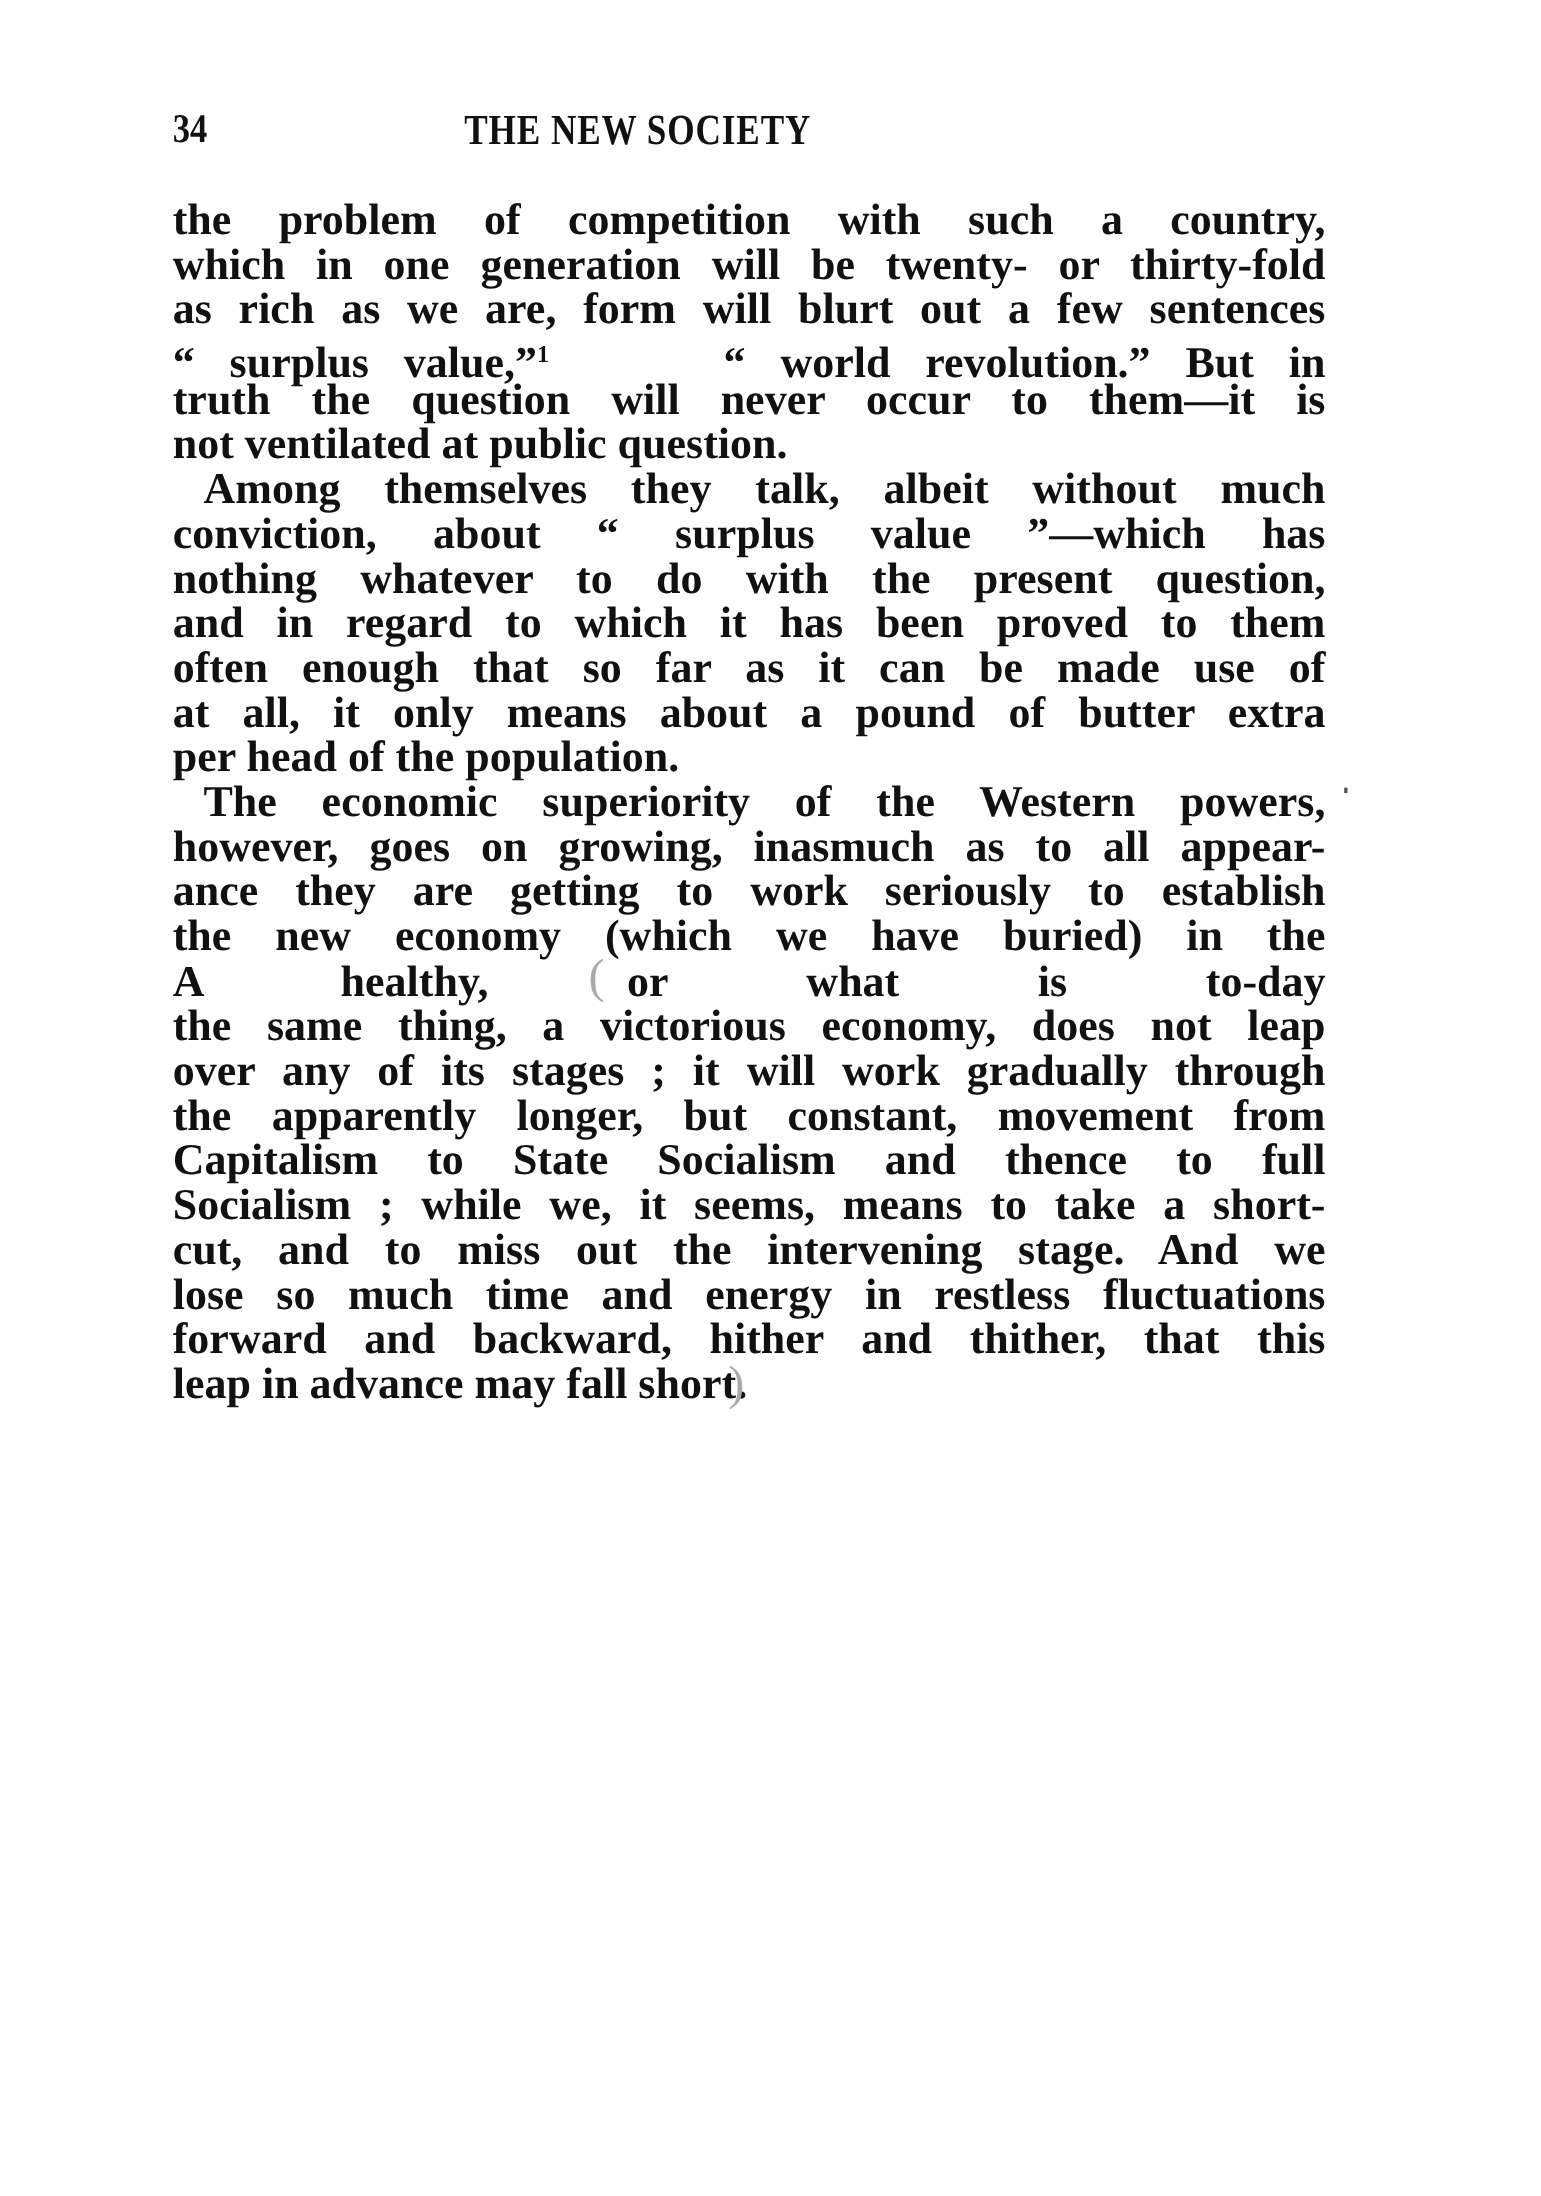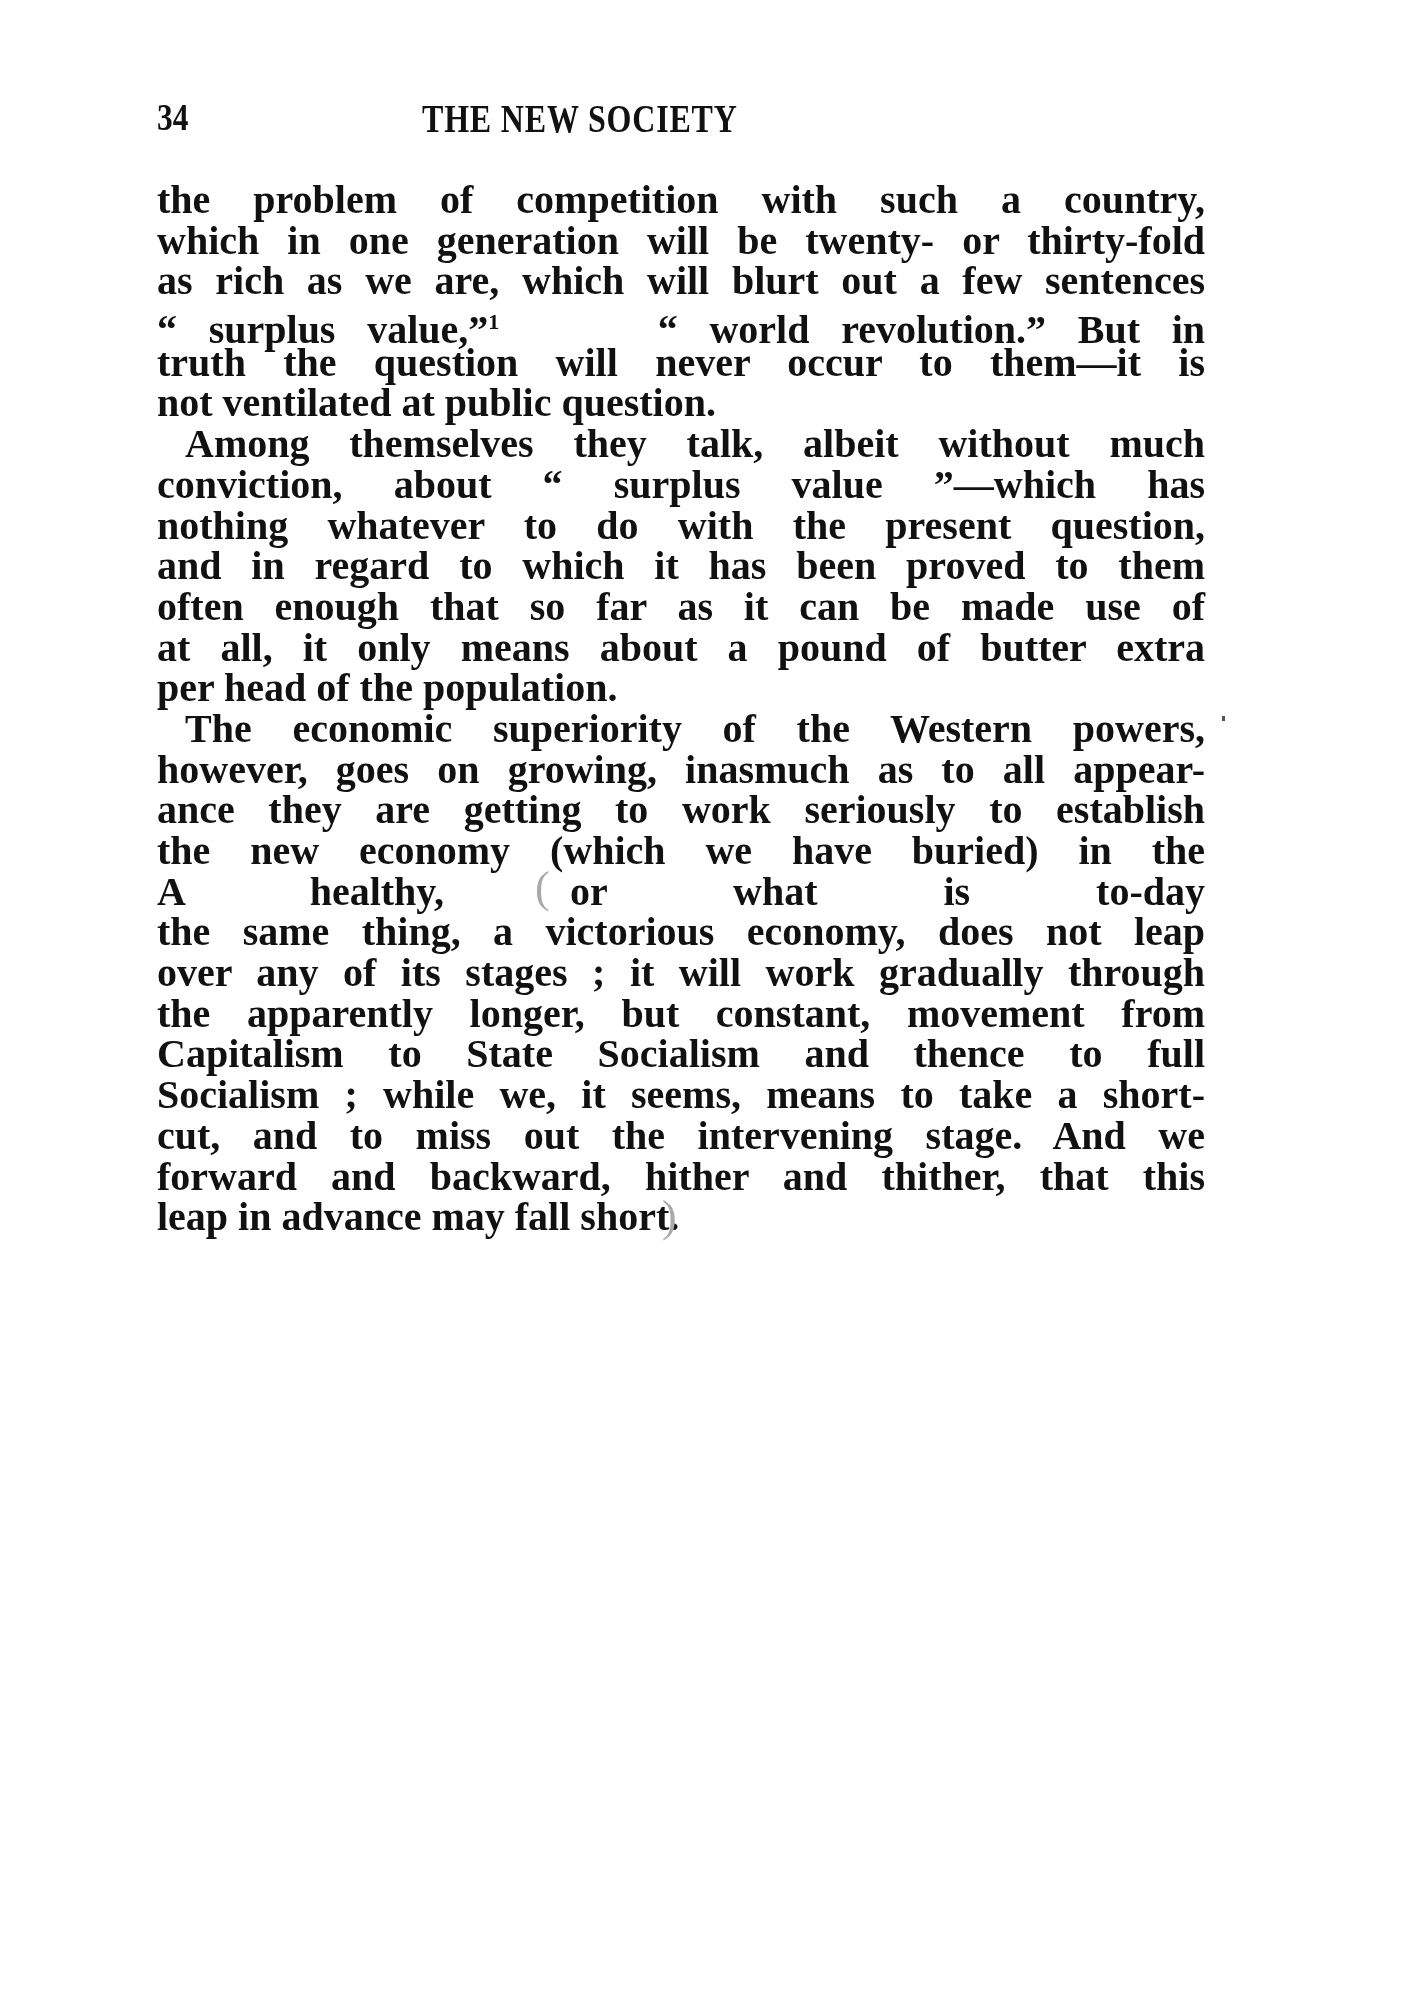--- a/index.html
+++ b/index.html
@@ -56,21 +56,21 @@
 <div class="page">
 
   <div class="running-head">
     <span class="page-number">34</span>
     <span class="running-title">THE NEW SOCIETY</span>
   </div>
 
   <div class="body-text">
     <div class="line">the problem of competition with such a country,</div>
     <div class="line">which in one generation will be twenty- or thirty-fold</div>
-    <div class="line">as rich as we are, which will blurt out a few sentences</div>
+    <div class="line">as rich as we are, form will blurt out a few sentences</div>
     <div class="line">
       <span>“ surplus value,”</span><span class="fn-mark">1</span>&nbsp;&nbsp;&nbsp;&nbsp;&nbsp;<span>“ world revolution.” But in</span>
     </div>
     <div class="line">truth the question will never occur to them—it is</div>
     <div class="line last">not ventilated at public question.</div>
     <div class="line indent">Among themselves they talk, albeit without much</div>
     <div class="line">conviction, about “ surplus value ”—which has</div>
     <div class="line">nothing whatever to do with the present question,</div>
     <div class="line">and in regard to which it has been proved to them</div>
     <div class="line">often enough that so far as it can be made use of</div>
@@ -83,20 +83,21 @@
     <div class="line" style="position:relative;">
       <span class="pencil-mark" style="left:378px; top:-4px;">(</span>
       <span>A healthy, or what is to-day</span>
     </div>
     <div class="line">the same thing, a victorious economy, does not leap</div>
     <div class="line">over any of its stages ; it will work gradually through</div>
     <div class="line">the apparently longer, but constant, movement from</div>
     <div class="line">Capitalism to State Socialism and thence to full</div>
     <div class="line">Socialism ; while we, it seems, means to take a short-</div>
     <div class="line">cut, and to miss out the intervening stage. And we</div>
+    <div class="line">lose so much time and energy in restless fluctuations</div>
     <div class="line">forward and backward, hither and thither, that this</div>
     <div class="line last" style="position:relative;">
       <span>leap in advance may fall short.</span>
       <span class="pencil-mark" style="left:505px; top:0px;">)</span>
     </div>
   </div>
 
   <span class="speck" style="left:1222px; top:716px;"></span>
 
 

